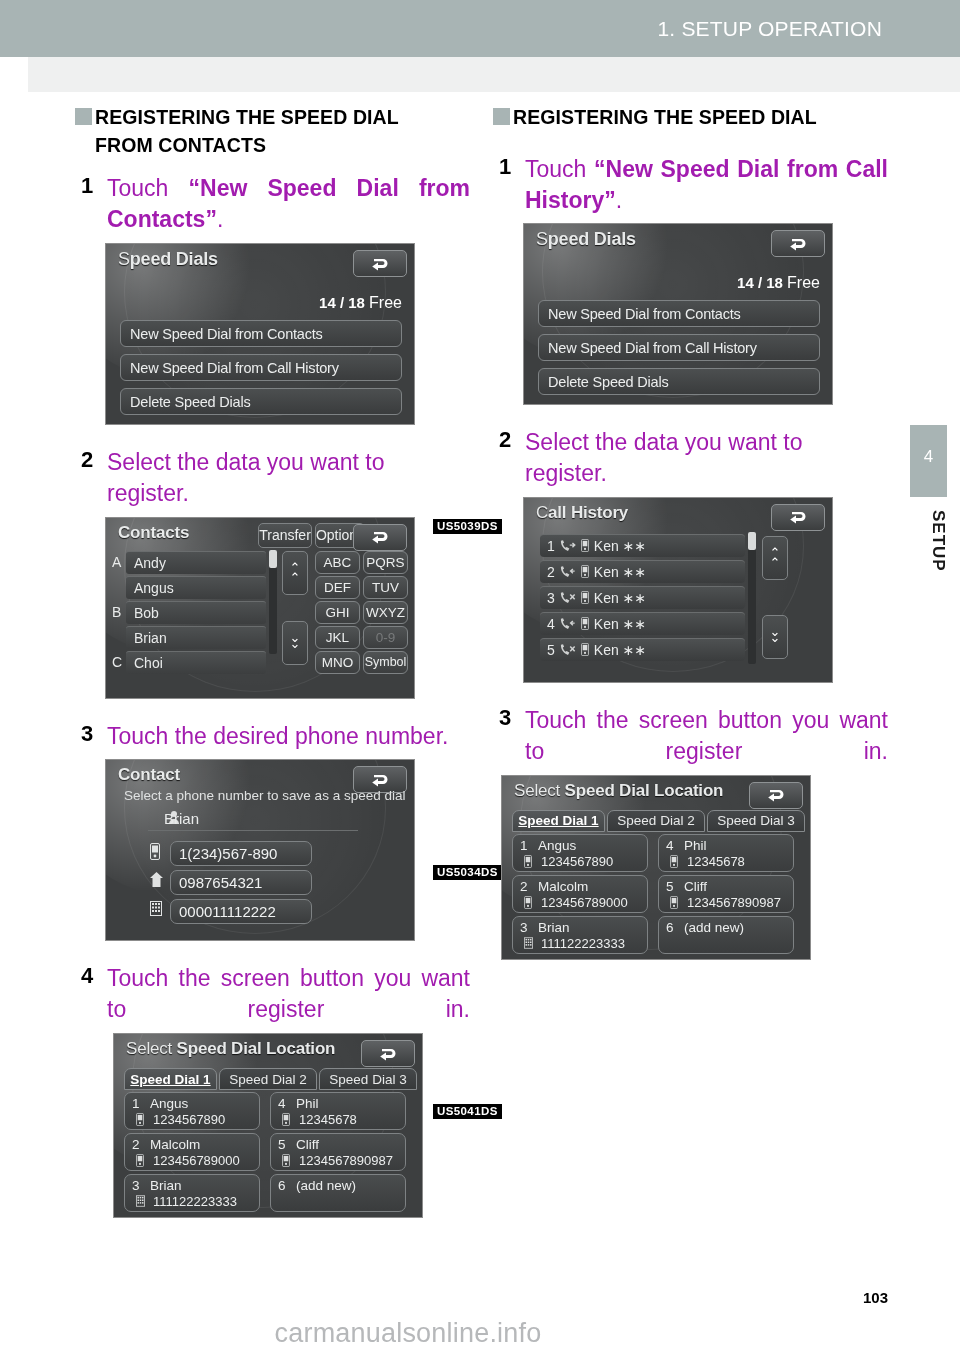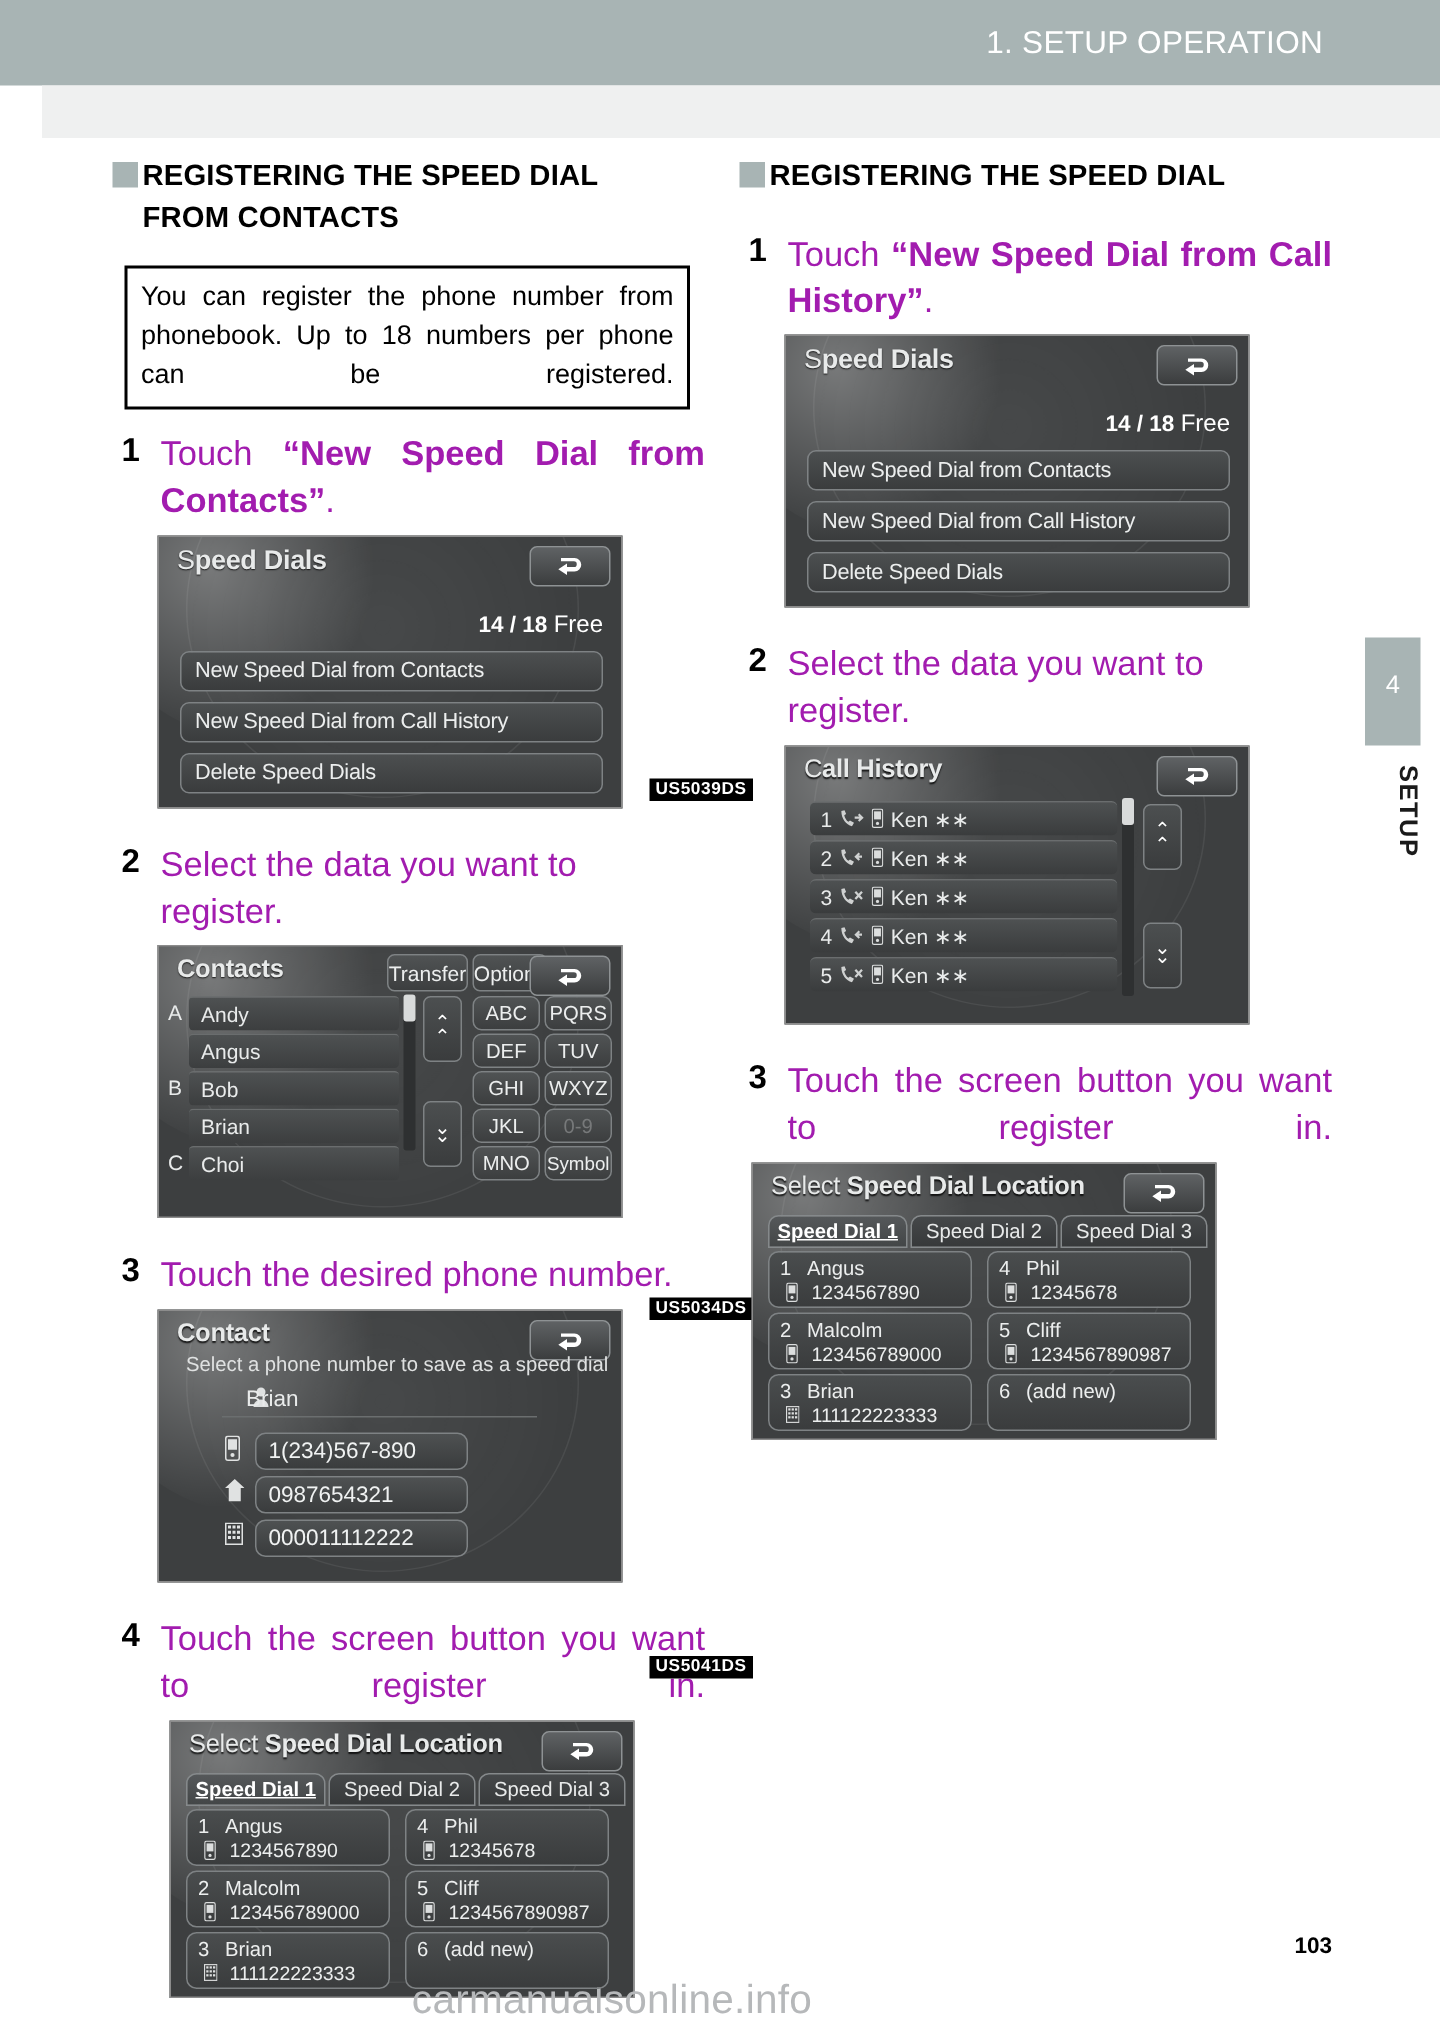--- a/index.html
+++ b/index.html
@@ -241,23 +241,20 @@
   <div class="col col-left">
 
     <div class="sec-head">
       <div class="sec-bullet"></div>
       <div class="sec-title">
         <span class="l1">REGISTERING THE SPEED DIAL</span>
         <span class="l2">FROM CONTACTS</span>
       </div>
     </div>
 
-    <div class="notebox">
-      <p>You can register the phone number from phonebook. Up to 18 numbers per phone can be registered.</p>
-    </div>
 
     <div class="step">
       <div class="step-num">1</div>
       <div class="step-txt just"><span>Touch </span><b>“New Speed Dial from Contacts”</b><span>.</span></div>
     </div>
 
     <div class="shot" style="width:310px;height:182px;">
       <div class="shot-inner">
         <div class="scr-title" style="font-size:18px;"><span class="thin">S</span><span>peed Dials</span></div>
         <div class="backbtn">

